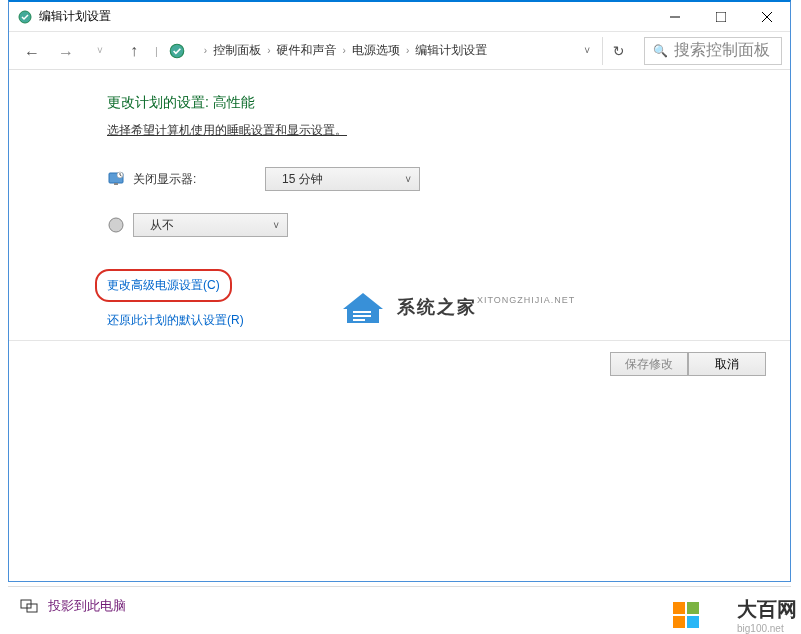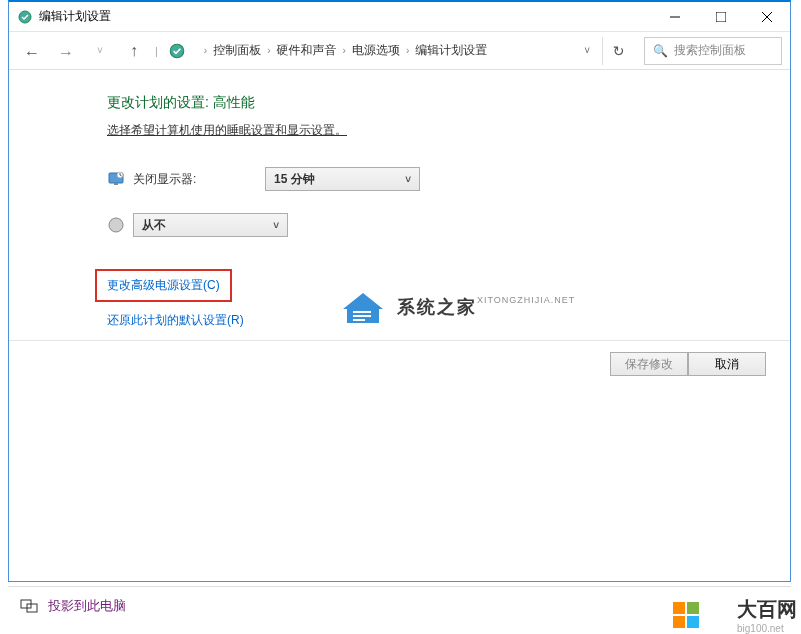--- a/index.html
+++ b/index.html
@@ -20,34 +20,34 @@
     .addr-sep { color: #aaa; font-size: 11px; margin: 0 2px; }
     .addr-icon { width: 18px; height: 18px; margin: 0 4px; }
     .breadcrumb { display: flex; align-items: center; font-size: 12px; color: #333; flex: 1; margin-left: 6px; }
     .breadcrumb span.crumb { padding: 0 2px; }
     .breadcrumb span.sep { color: #888; margin: 0 4px; font-size: 10px; }
     .crumb-end { flex: 1; }
     .crumb-drop { color: #666; margin-right: 8px; font-size: 10px; }
     .refresh-btn { width: 32px; height: 28px; border-left: 1px solid #ddd; display: flex; align-items: center; justify-content: center; color: #555; font-size: 14px; }
     .search-box { width: 138px; height: 28px; border: 1px solid #ccc; display: flex; align-items: center; padding: 0 8px; margin-left: 6px; }
     .search-icon { color: #888; font-size: 12px; margin-right: 6px; }
-    .search-ph { color: #888; font-size: 12px; }
+    .search-ph { color: #888; font-size: 16px; }
     
     .content { padding: 24px 0 0 98px; }
     .heading { font-size: 14px; color: #0b6b2a; margin-bottom: 10px; }
     .subheading { font-size: 12px; color: #333; margin-bottom: 28px; text-decoration: underline; }
     
     .setting-row { display: flex; align-items: center; margin-bottom: 22px; }
     .setting-icon { width: 18px; height: 18px; margin-right: 8px; }
     .setting-label { font-size: 12px; color: #333; width: 132px; }
-    .dropdown { width: 155px; height: 24px; border: 1px solid #adadad; background: linear-gradient(#f5f5f5, #e8e8e8); display: flex; align-items: center; padding: 0 8px; font-size: 12px; color: #333; position: relative; font-weight: bold; }
+    .dropdown { width: 155px; height: 24px; border: 1px solid #adadad; background: linear-gradient(#f5f5f5, #e8e8e8); display: flex; align-items: center; padding: 0 16px; font-size: 12px; color: #333; position: relative; }
     .dropdown .dd-arrow { position: absolute; right: 8px; color: #555; font-size: 10px; }
     
     .links { margin-top: 32px; }
-    .link { font-size: 12px; color: #0066cc; margin-bottom: 14px; display: block; cursor: pointer; }
+    .link { font-size: 12px; color: #0066cc; margin-bottom: 14px; display: block; cursor: pointer; border-radius: 14px; }
     .link.highlighted { border: 2px solid #d93025; padding: 6px 10px; display: inline-block; margin-left: -12px; margin-bottom: 10px; }
     
     .watermark { position: absolute; left: 330px; top: 285px; display: flex; align-items: center; gap: 10px; opacity: 0.95; }
     .wm-txt { display: flex; flex-direction: row; }
     .wm-title { font-size: 18px; font-weight: bold; color: #333; letter-spacing: 2px; }
     .wm-sub { font-size: 9px; color: #888; letter-spacing: 1px; }
     
     .button-bar { position: absolute; right: 24px; top: 350px; display: flex; gap: 0; }
     .btn { width: 78px; height: 24px; border: 1px solid #adadad; background: linear-gradient(#f5f5f5, #e8e8e8); font-size: 12px; display: flex; align-items: center; justify-content: center; }
     .btn.disabled { color: #888; }

